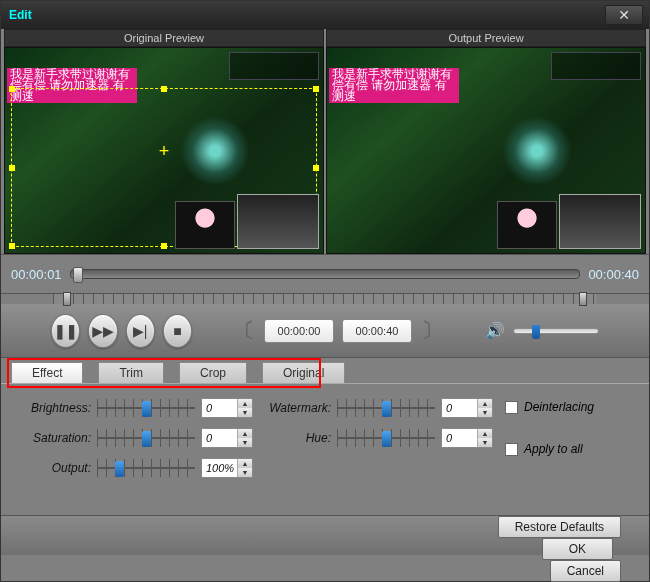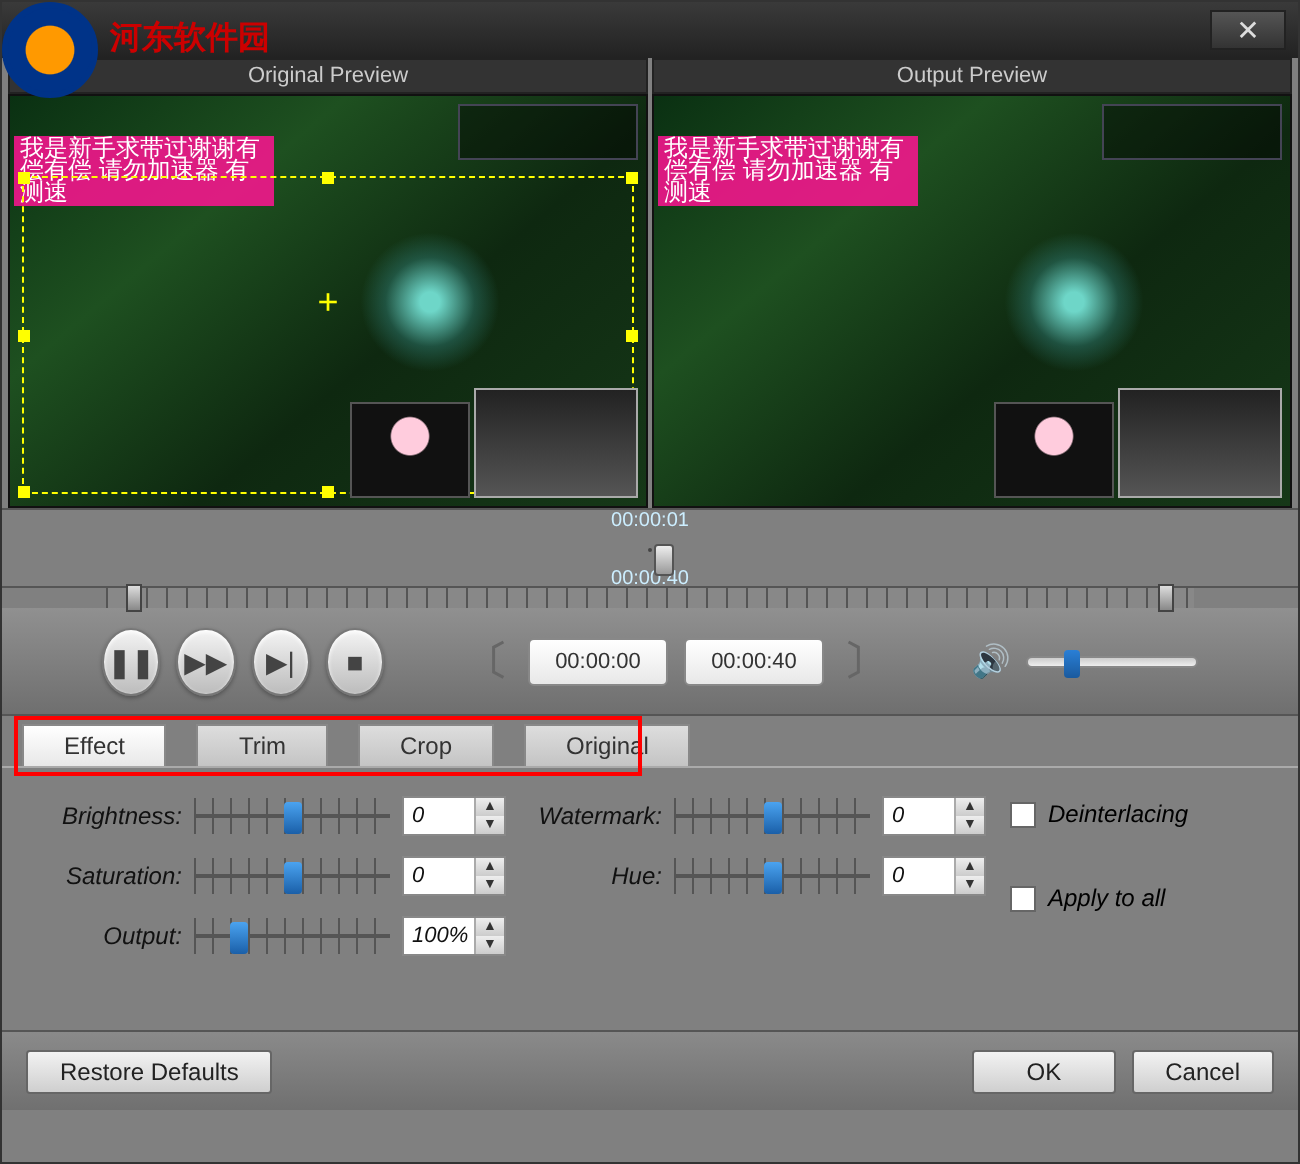--- a/index.html
+++ b/index.html
@@ -17,21 +17,21 @@
 .preview-header { height: 18px; background: #333; color: #ccc; font-size: 11px; display: flex; align-items: center; justify-content: center; border: 1px solid #222; }
 .preview-body { flex: 1; background: linear-gradient(140deg,#0a3012,#1e5020 30%,#0e2810 60%,#163818); border: 1px solid #111; position: relative; overflow: hidden; }
 .game-overlay { position: absolute; left: 2px; top: 20px; background: rgba(255,20,147,0.85); color: #fff; font-size: 12px; padding: 1px 3px; line-height: 11px; max-width: 130px; }
 .center-mark { position: absolute; left: 50%; top: 50%; width: 20px; height: 20px; margin: -10px; color: #ff0; font-size: 18px; line-height: 20px; text-align: center; }
 .crop-rect { position: absolute; left: 6px; right: 6px; top: 40px; bottom: 6px; border: 1px dashed #ff0; }
 .crop-handle { position: absolute; width: 6px; height: 6px; background: #ff0; }
 .game-thumb { position: absolute; right: 4px; bottom: 4px; width: 82px; height: 55px; background: linear-gradient(#222,#555); border: 1px solid #aaa; }
 .game-webcam { position: absolute; right: 88px; bottom: 4px; width: 60px; height: 48px; background: radial-gradient(circle at 50% 35%, #fcd 22%, #111 24%); border: 1px solid #555; }
 .game-ui-top { position: absolute; right: 4px; top: 4px; width: 90px; height: 28px; background: rgba(0,0,0,0.4); border: 1px solid #445; }
 .game-splash { position: absolute; left: 55%; top: 33%; width: 70px; height: 70px; border-radius: 50%; background: radial-gradient(circle,#6ed6c8 10%,rgba(46,120,110,0.5) 45%,transparent 70%); }
-.timeline { height: 40px; background: #808080; display: flex; align-items: center; padding: 0 10px; gap: 8px; font-size: 10px; color: #cef; border-top: 1px solid #555; border-bottom: 1px solid #555; flex-direction: column; }
+.timeline { height: 40px; background: #808080; display: flex; align-items: center; padding: 0 10px; gap: 8px; font-size: 13px; color: #cef; border-top: 1px solid #555; border-bottom: 1px solid #555; }
 .timeline .track { flex: 1; height: 10px; background: linear-gradient(#5a5a5a,#888); border: 1px solid #444; border-radius: 4px; position: relative; }
 .timeline .knob { position: absolute; left: 2px; top: -3px; width: 10px; height: 16px; background: linear-gradient(#eee,#999); border: 1px solid #555; border-radius: 2px; }
 .ruler { height: 10px; background: #888; position: relative; margin: 0 52px; }
 .ruler::before { content:""; position:absolute; inset:0; background: repeating-linear-gradient(90deg,#555 0 1px,transparent 1px 10px); }
 .ruler .rstart, .ruler .rend { position: absolute; top: -2px; width: 8px; height: 14px; background: linear-gradient(#ddd,#888); border:1px solid #444; }
 .ruler .rstart { left: 10px; } .ruler .rend { right: 10px; }
 .controls { height: 54px; background: linear-gradient(#909090,#6f6f6f); display: flex; align-items: center; padding: 0 50px; gap: 8px; border-bottom: 1px solid #555; }
 .cbtn { width: 34px; height: 34px; border-radius: 50%; background: linear-gradient(#f4f4f4,#bcbcbc); border: 1px solid #777; display: flex; align-items: center; justify-content: center; color: #444; font-size: 14px; cursor: pointer; box-shadow: inset 0 1px 2px #fff, 0 1px 2px rgba(0,0,0,0.3); }
 .timebox { height: 24px; min-width: 70px; background: linear-gradient(#fff,#e8e8e8); border: 1px solid #888; border-radius: 3px; font-size: 11px; display: flex; align-items: center; justify-content: center; color: #333; padding: 0 6px; }
 .bracket { color: #666; font-size: 20px; font-weight: bold; padding: 0 2px; }
@@ -50,38 +50,34 @@
 .hslider { width: 98px; height: 18px; position: relative; background: repeating-linear-gradient(90deg,#555 0 1px,transparent 1px 9px); }
 .hslider::before { content:""; position:absolute; left:0; right:0; top:8px; height:2px; background:#555; }
 .hslider .hknob { position: absolute; top: 2px; width: 9px; height: 16px; background: linear-gradient(#4aa3f0,#1a5fa8); border-radius: 2px; }
 .numfield { width: 52px; height: 20px; background: #fff; border: 1px solid #888; font-size: 11px; display: flex; align-items: center; }
 .numfield span { flex:1; padding-left: 4px; }
 .spinners { width: 15px; display: flex; flex-direction: column; }
 .spin { flex:1; background: linear-gradient(#eee,#ccc); border-left: 1px solid #aaa; font-size: 7px; text-align: center; line-height: 9px; color:#333; cursor:pointer; }
 .checks-col { width: 140px; padding-left: 10px; }
 .chk { display: flex; align-items: center; gap: 6px; font-size: 12px; margin-bottom: 28px; margin-top: 2px; }
 .chkbox { width: 13px; height: 13px; background: #fff; border: 1px solid #666; }
-.footer { height: 40px; background: linear-gradient(#8a8a8a,#707070); display: flex; align-items: center; padding: 0 12px; border-top: 1px solid #555; }
+.footer { height: 40px; background: linear-gradient(#8a8a8a,#707070); display: flex; align-items: flex-end; padding: 0 28px; border-top: 1px solid #555; flex-direction: column; }
 .fbtn { padding: 3px 16px; background: linear-gradient(#f2f2f2,#cfcfcf); border: 1px solid #666; font-size: 12px; cursor: pointer; color: #222; border-radius: 2px; }
 .spacer { flex: 1; }
 </style>
 </head>
 <body>
 
 <div class="window">
 
   <div class="titlebar">
     <span class="title">Edit</span>
     <div class="close-btn">✕</div>
   </div>
 
-  <div class="logo-overlay">
-    <div class="logo-circle"></div>
-    <div class="logo-text">河东软件园</div>
-  </div>
   <div class="logo-url">www.pc0359.cn</div>
 
   <div class="preview-row">
     <div class="preview-col">
       <div class="preview-header">Original Preview</div>
       <div class="preview-body">
         <div class="game-splash"></div>
         <div class="game-ui-top"></div>
         <div class="game-overlay">我是新手求带过谢谢有偿有偿
 请勿加速器 有测速</div>

